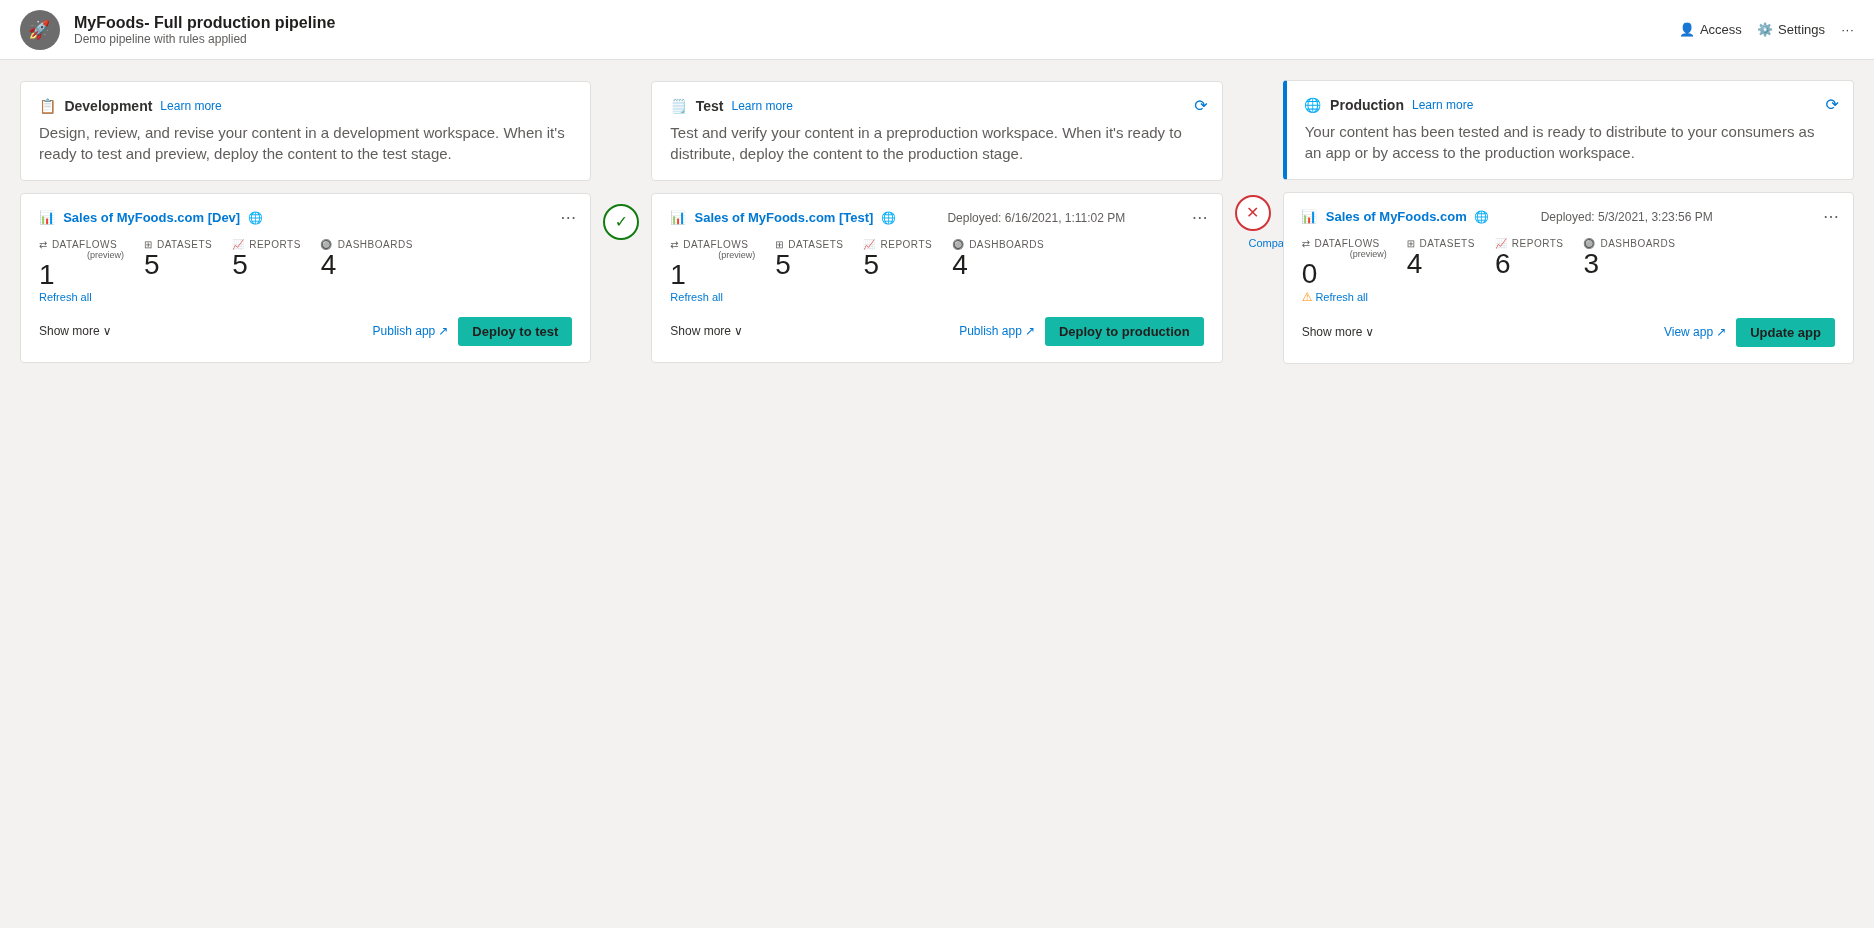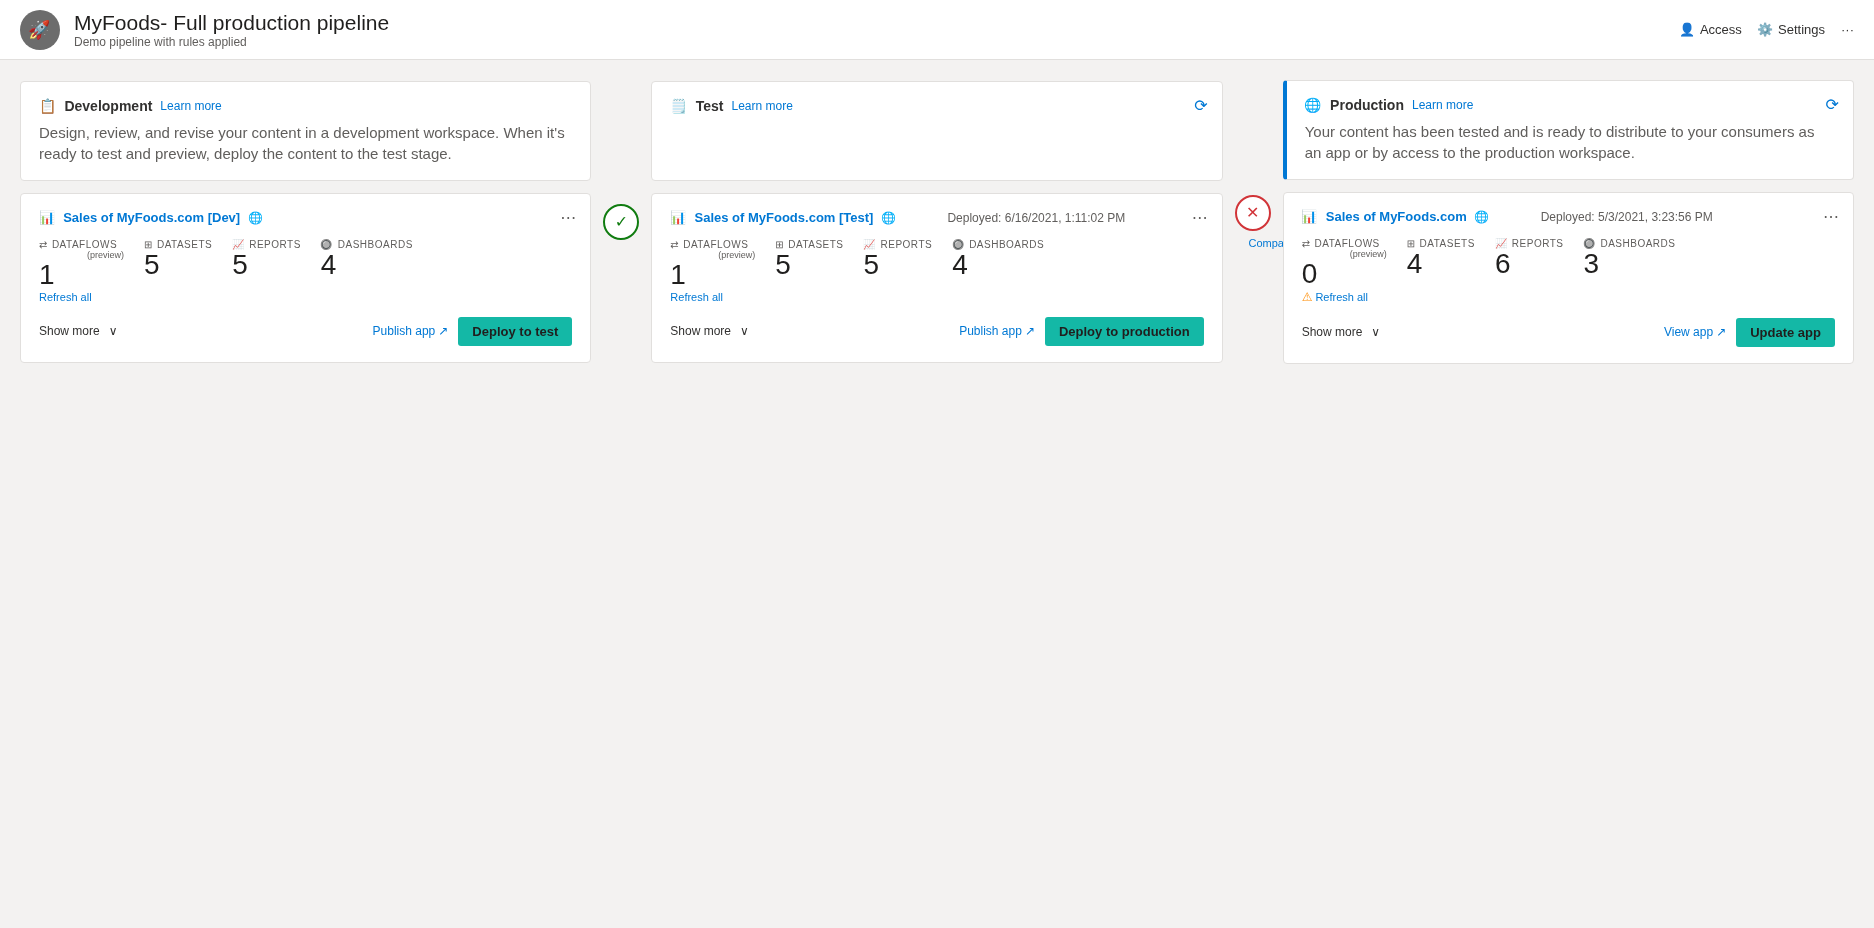--- a/index.html
+++ b/index.html
@@ -30,22 +30,22 @@
       background: #6c6c6c;
       border-radius: 50%;
       display: flex;
       align-items: center;
       justify-content: center;
       color: #fff;
       font-size: 18px;
     }
     .app-title-group {}
     .app-title {
-      font-size: 21px;
-      font-weight: 400;
+      font-size: 16px;
+      font-weight: 700;
       color: #201f1e;
     }
     .app-subtitle {
       font-size: 12px;
       color: #605e5c;
     }
     .top-bar-right {
       display: flex;
       align-items: center;
       gap: 16px;
@@ -187,21 +187,21 @@
       align-items: center;
       justify-content: space-between;
       margin-top: 4px;
     }
     .show-more-btn {
       font-size: 12px;
       color: #323130;
       cursor: pointer;
       display: flex;
       align-items: flex-start;
-      gap: 9px;
+      gap: 3px;
       background: none;
       border: none;
     }
     .footer-actions {
       display: flex;
       align-items: center;
       gap: 10px;
     }
     .link-action {
       font-size: 12px;
@@ -381,20 +381,21 @@
     </div>
 
     <div class="stage-wrapper">
       <div class="stage-container">
         <div class="stage-info-card">
           <div class="stage-header">
             <span style="font-size:14px;">🗒️</span>
             <span class="stage-title">Test</span>
             <a class="learn-more">Learn more</a>
           </div>
+          <div class="stage-desc">Test and verify your content in a preproduction workspace. When it's ready to distribute, deploy the content to the production stage.</div>
           <div class="stage-icon-top">⟳</div>
         </div>
         <div class="workspace-card">
           <div class="workspace-header">
             <span>📊</span>
             <span class="workspace-title">Sales of MyFoods.com [Test]</span>
             <span style="font-size:12px;color:#605e5c;">🌐</span>
             <span class="workspace-meta">Deployed: 6/16/2021, 1:11:02 PM</span>
           </div>
           <div class="workspace-more-btn">⋯</div>

